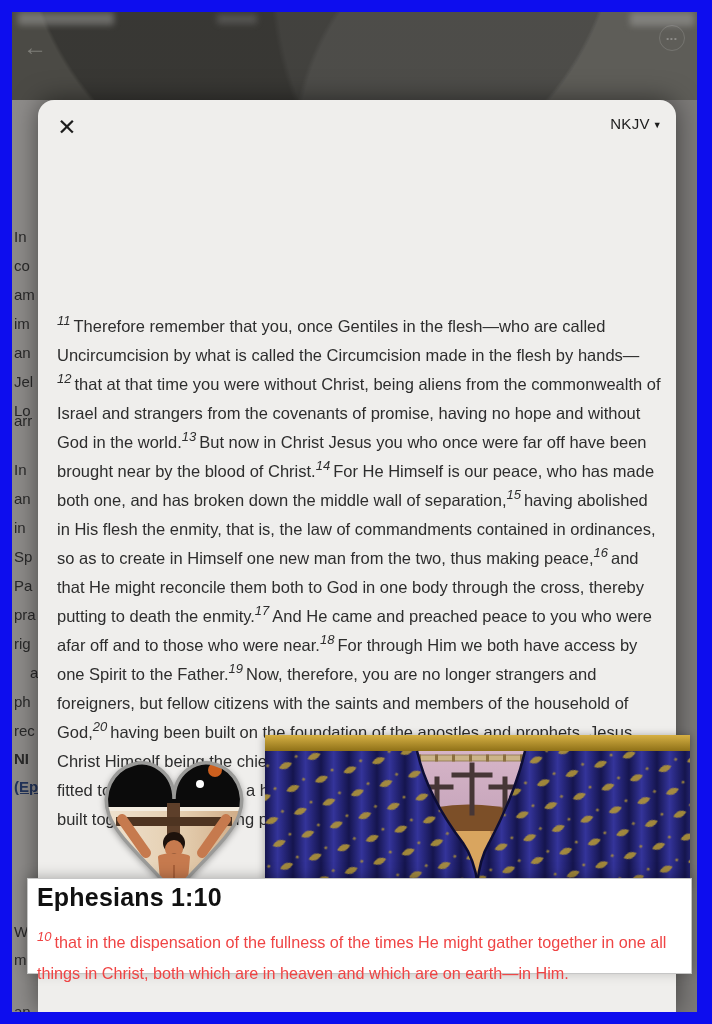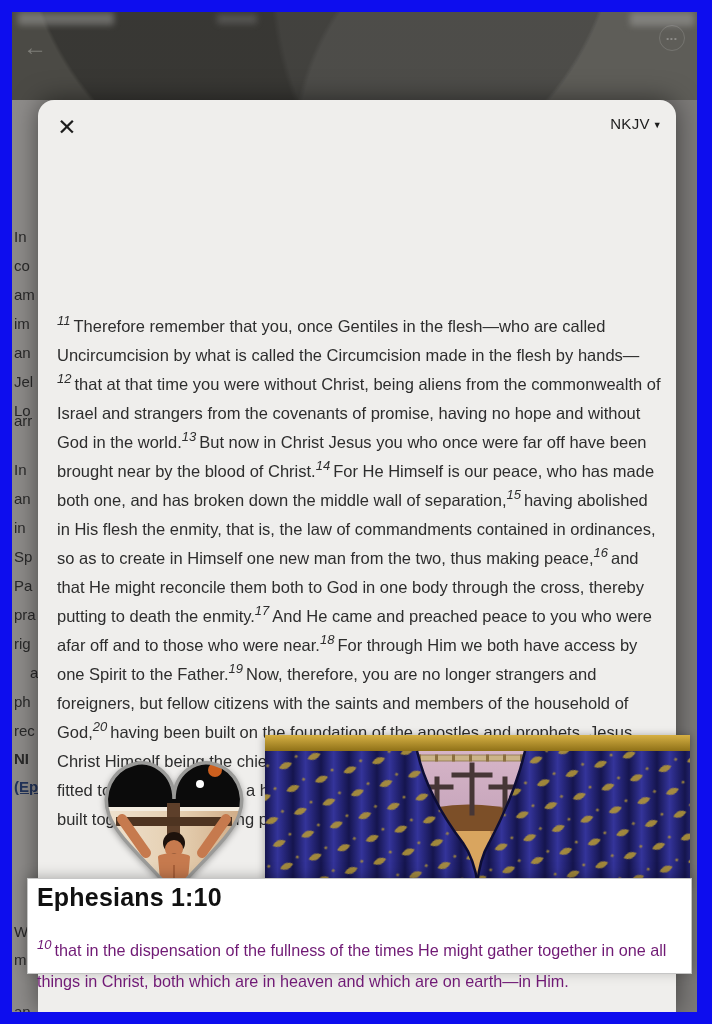--- a/index.html
+++ b/index.html
@@ -41,21 +41,21 @@
   .vnum{font-style:italic;font-size:13px;position:relative;top:-1px;margin-right:3px;vertical-align:super;line-height:0;}
 
   
   .heart-img{position:absolute;left:72px;top:741px;filter:drop-shadow(0 2px 3px rgba(0,0,0,0.35));}
   .curtain-img{position:absolute;left:253px;top:723px;filter:drop-shadow(0 1px 4px rgba(0,0,0,0.35));}
 
   
   .tooltip{position:absolute;left:15px;top:866px;width:665px;height:96px;background:#ffffff;
       border:1px solid #c6c6c6;box-shadow:0 -2px 12px rgba(0,0,0,0.25);}
   .tooltip h2{position:absolute;left:9px;top:4px;margin:0;font-size:25px;color:#111;letter-spacing:0.2px;}
-  .tooltip p{position:absolute;left:9px;top:56px;width:650px;margin:0;font-size:16.2px;line-height:31px;color:#701a75;}
+  .tooltip p{position:absolute;left:9px;top:48px;width:650px;margin:0;font-size:16.2px;line-height:31px;color:#ef4444;}
 </style>
 </head>
 <body>
 
 <div class="frame">
   <div class="screen">
 
     <div class="header-art">
       <div class="status-blur sb1"></div>
       <div class="status-blur sb2"></div>

